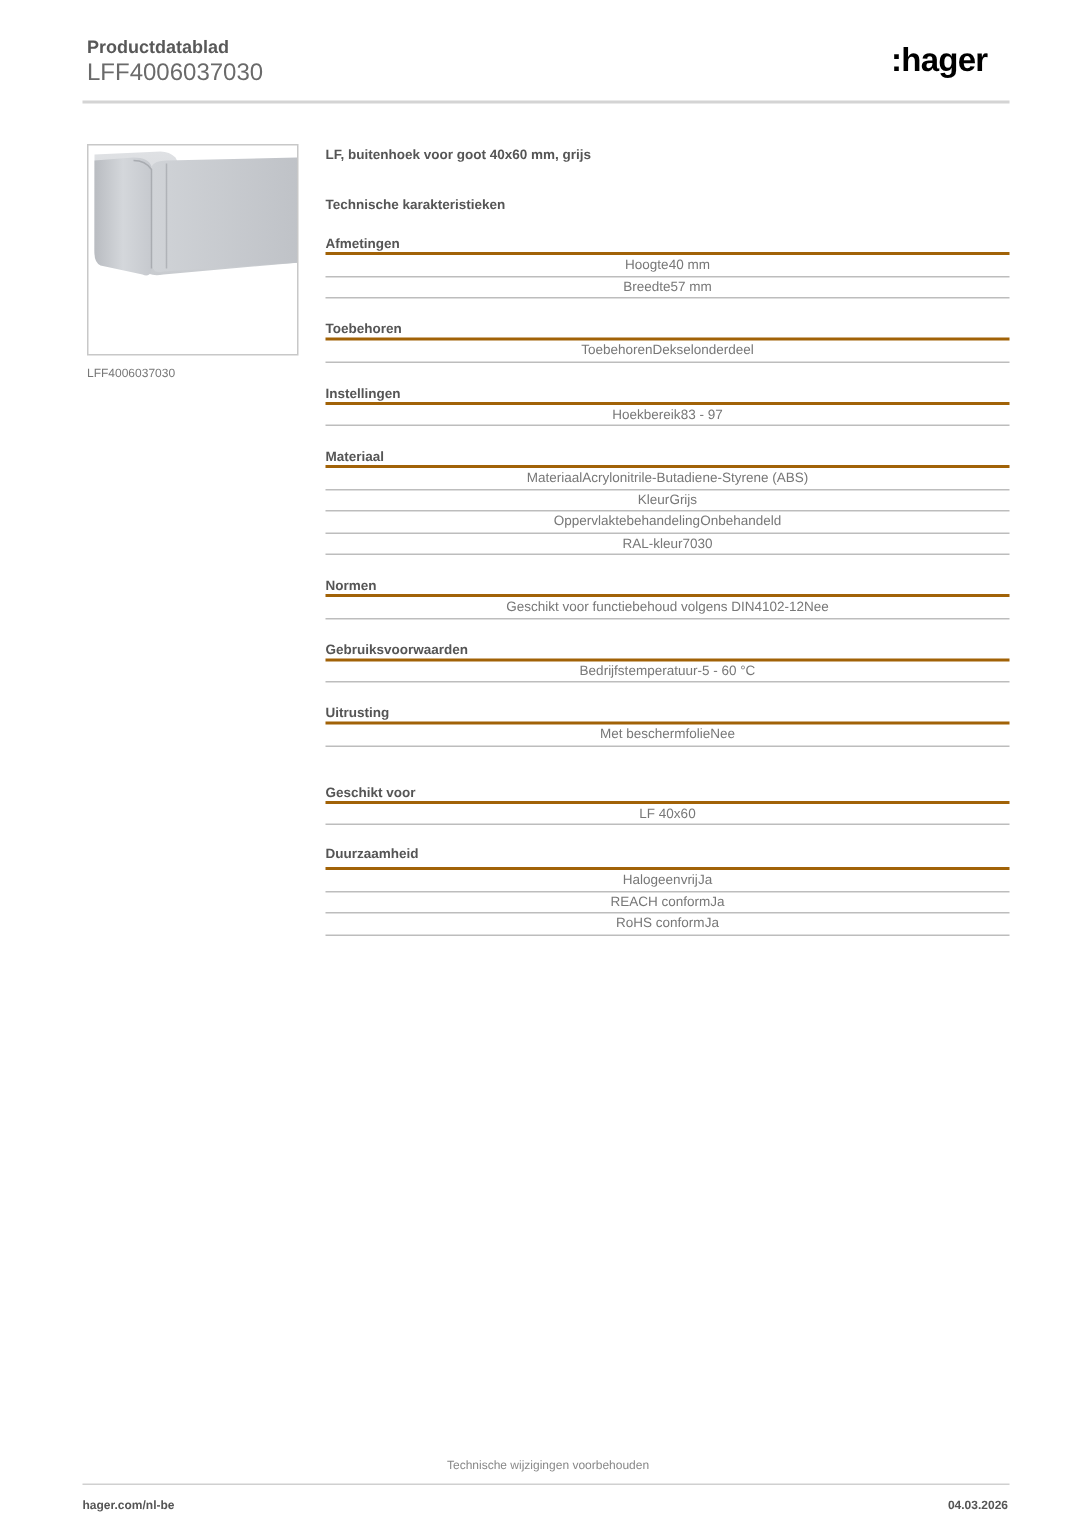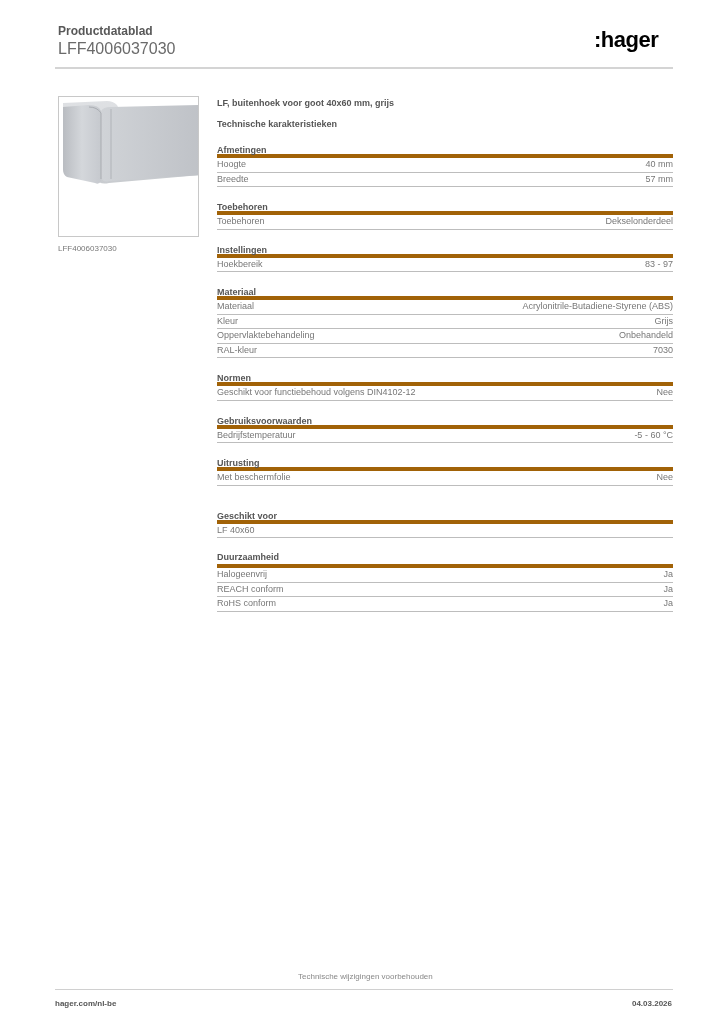--- a/index.html
+++ b/index.html
@@ -10,25 +10,25 @@
   .header-ref { position: absolute; left: 58px; top: 40px; font-size: 16px; color: #6a6a6a; line-height: 18px; }
   .logo { position: absolute; left: 594px; top: 28px; font-size: 22px; font-weight: bold; color: #000000; letter-spacing: -0.5px; line-height: 24px; }
   .logo .colon { font-size: 22px; }
   .header-rule { position: absolute; left: 55px; top: 67px; width: 618px; height: 2px; background: #d4d4d4; }
 
   .photo-frame { position: absolute; left: 58px; top: 96px; width: 141px; height: 141px; border: 1px solid #c8c8c8; background: #ffffff; overflow: hidden; }
   .photo-caption { position: absolute; left: 58px; top: 244px; font-size: 8px; color: #777; }
 
   .main { position: absolute; left: 217px; top: 97px; width: 456px; }
   .product-desc { font-size: 9px; font-weight: bold; color: #555; height: 12px; line-height: 12px; }
-  .tech-title { font-size: 9px; font-weight: bold; color: #555; margin-top: 9px; height: 12px; line-height: 12px; }
+  .tech-title { font-size: 9px; font-weight: bold; color: #555; margin-top: 21px; height: 12px; line-height: 12px; }
 
   .section { margin-top: 14px; }
-  .section-title { font-size: 9px; font-weight: bold; color: #555; height: 12px; line-height: 12px; border-bottom: 4px solid #a16207; padding-bottom: 1px; height: 14px; }
-  .row { display: flex; justify-content: space-between; font-size: 9px; color: #777; height: 14.5px; line-height: 13px; border-bottom: 1px solid #bdbdbd; }
+  .section-title { font-size: 9px; font-weight: bold; color: #555; height: 12px; line-height: 12px; border-bottom: 2px solid #a16207; padding-bottom: 1px; height: 14px; }
+  .row { display: flex; justify-content: center; font-size: 9px; color: #777; height: 14.5px; line-height: 13px; border-bottom: 1px solid #bdbdbd; }
   .row .label { white-space: nowrap; }
   .row .value { white-space: nowrap; text-align: right; }
 
   .section.gap-large { margin-top: 24px; }
 
   .footer-rule { position: absolute; left: 55px; top: 989px; width: 618px; height: 1px; background: #d0d0d0; }
   .footer-left { position: absolute; left: 55px; top: 999px; font-size: 8px; font-weight: bold; color: #555; }
   .footer-center { position: absolute; left: 298px; top: 972px; font-size: 8px; color: #888; }
   .footer-right { position: absolute; right: 52px; top: 999px; font-size: 8px; font-weight: bold; color: #555; }
 </style>

